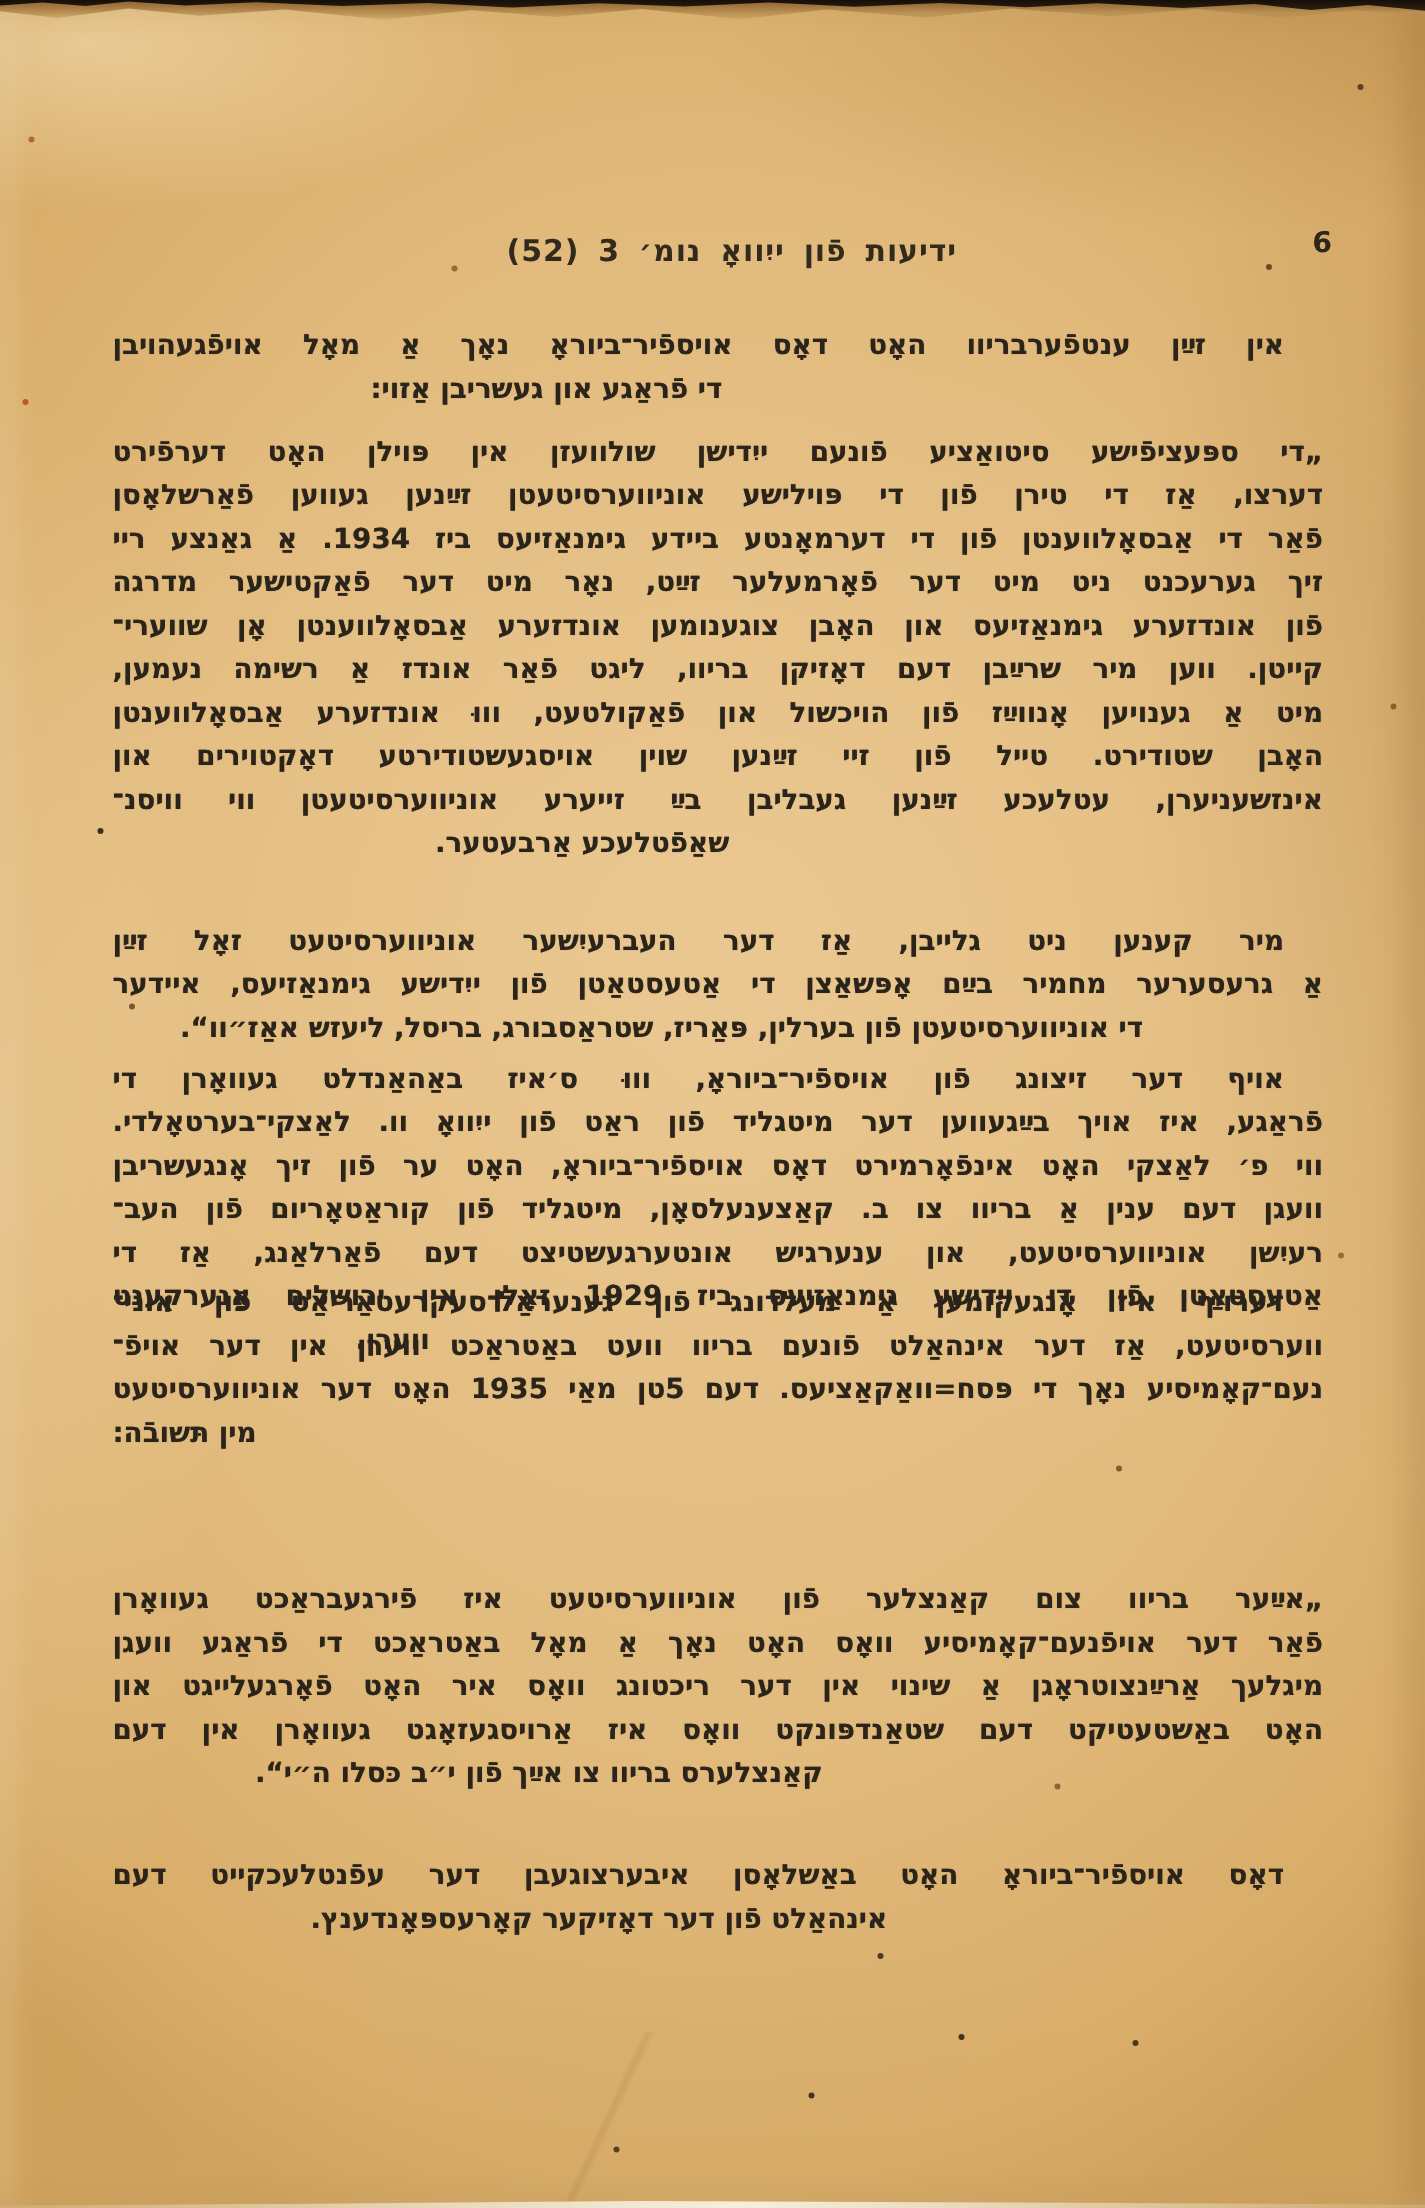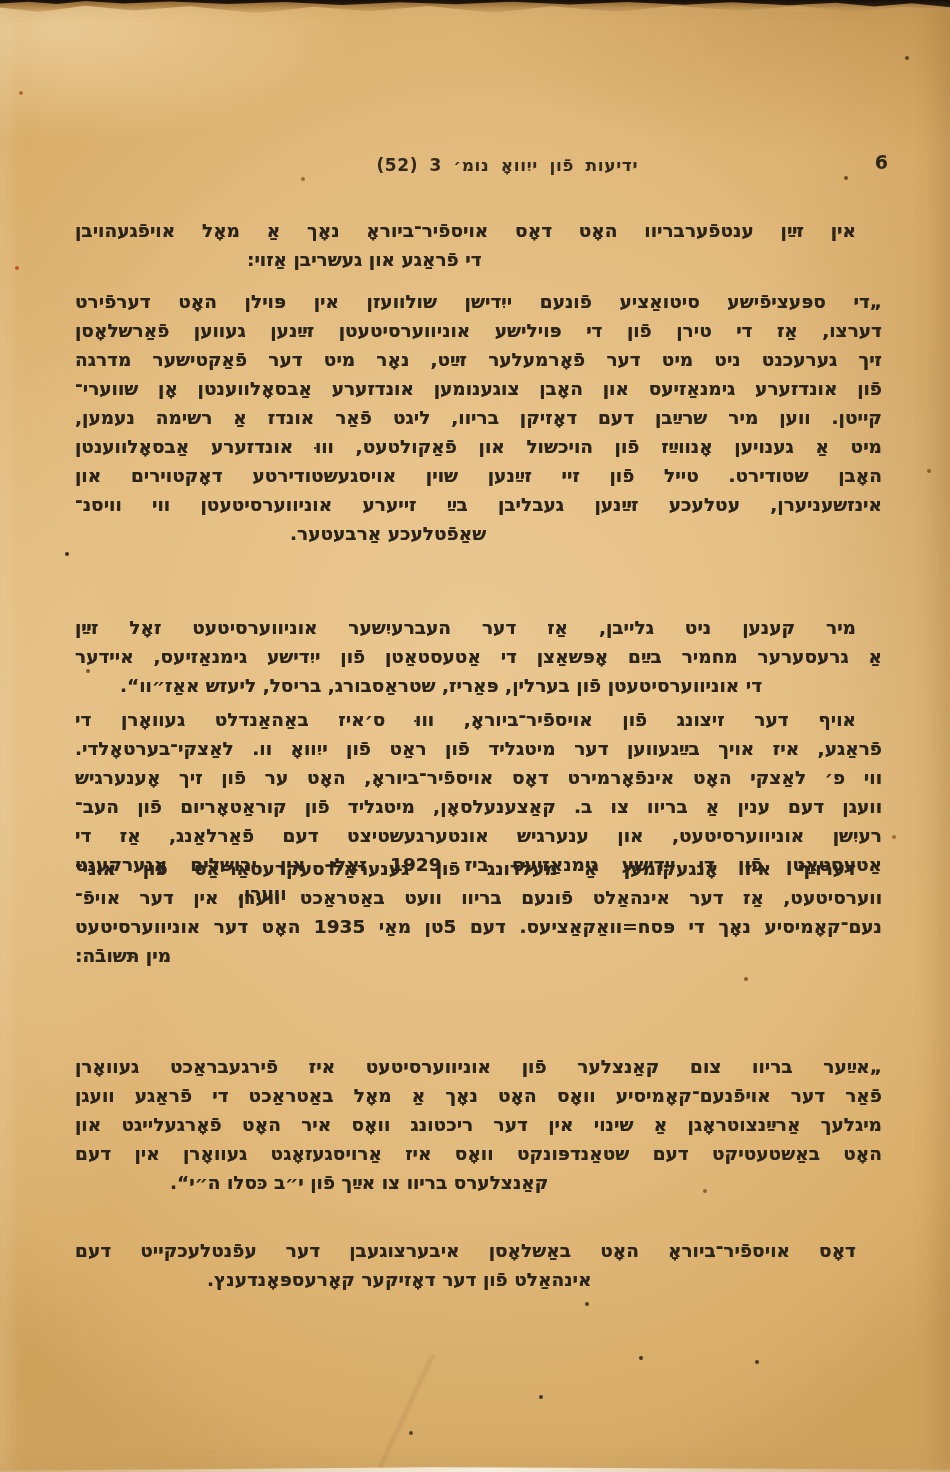--- a/index.html
+++ b/index.html
@@ -47,21 +47,21 @@
     box-shadow:
       906px 57px 0 1px #5a4325, 20px 92px 0 1px #b4672e, 16px 267px 0 1px #c1561f,
       845px 177px 0 1px #6b4a22, 87px 670px 0 1px #7a5628, 893px 836px 0 1px #a06a30,
       745px 978px 0 1px #8a5a28, 586px 1303px 0 1px #4a3a20, 640px 1357px 0 1px #3f3322,
       756px 1361px 0 1px #4a3a22, 540px 1396px 0 1px #433524, 410px 1432px 0 1px #55421f,
       302px 178px 0 1px #9a6a33, 704px 1190px 0 1px #8a6535, 66px 553px 0 1px #3a3020,
       928px 470px 0 1px #8a5f2e;
   }
   .running-head{
     position:absolute;top:155px;right:312px;z-index:5;
-    font-size:17px;font-weight:700;color:#332a1e;
+    font-size:20px;font-weight:700;color:#332a1e;
     letter-spacing:.6px;word-spacing:5px;white-space:nowrap;
   }
   .page-number{
     position:absolute;top:151px;right:62px;z-index:5;
     font-size:19px;font-weight:700;color:#2e2619;
   }
   .text-block{
     position:absolute;left:75px;top:0;width:807px;height:1472px;z-index:5;
     direction:rtl;
     color:#2b241a;
@@ -96,37 +96,38 @@
   <div class="page-number">6</div>
 
   <div class="text-block">
       <div class="para">
         <div class="line" style="padding-right: 26px;">אין זײַן ענטפֿערבריוו האָט דאָס אויספֿיר־ביוראָ נאָך אַ מאָל אויפֿגעהויבן</div>
         <div class="line line-left" style="padding-left: 172px;">די פֿראַגע און געשריבן אַזוי:</div>
       </div>
       <div class="para">
         <div class="line">„די ספּעציפֿישע סיטואַציע פֿונעם ייִדישן שולוועזן אין פּוילן האָט דערפֿירט</div>
         <div class="line">דערצו, אַז די טירן פֿון די פּוילישע אוניווערסיטעטן זײַנען געווען פֿאַרשלאָסן</div>
+        <div class="line">פֿאַר די אַבסאָלווענטן פֿון די דערמאָנטע ביידע גימנאַזיעס ביז 1934. אַ גאַנצע ריי</div>
         <div class="line">זיך גערעכנט ניט מיט דער פֿאָרמעלער זײַט, נאָר מיט דער פֿאַקטישער מדרגה</div>
         <div class="line">פֿון אונדזערע גימנאַזיעס און האָבן צוגענומען אונדזערע אַבסאָלווענטן אָן שווערי־</div>
         <div class="line">קייטן. ווען מיר שרײַבן דעם דאָזיקן בריוו, ליגט פֿאַר אונדז אַ רשימה נעמען,</div>
         <div class="line">מיט אַ גענויען אָנווײַז פֿון הויכשול און פֿאַקולטעט, וווּ אונדזערע אַבסאָלווענטן</div>
         <div class="line">האָבן שטודירט. טייל פֿון זיי זײַנען שוין אויסגעשטודירטע דאָקטוירים און</div>
         <div class="line">אינזשעניערן, עטלעכע זײַנען געבליבן בײַ זייערע אוניווערסיטעטן ווי וויסנ־</div>
         <div class="line line-left" style="padding-left: 215px;">שאַפֿטלעכע אַרבעטער.</div>
       </div>
       <div class="para">
         <div class="line" style="padding-right: 26px;">מיר קענען ניט גלייבן, אַז דער העברעיִשער אוניווערסיטעט זאָל זײַן</div>
         <div class="line">אַ גרעסערער מחמיר בײַם אָפּשאַצן די אַטעסטאַטן פֿון ייִדישע גימנאַזיעס, איידער</div>
         <div class="line line-left" style="padding-left: 45px;">די אוניווערסיטעטן פֿון בערלין, פּאַריז, שטראַסבורג, בריסל, ליעזש אאַז״וו“.</div>
       </div>
       <div class="para">
         <div class="line" style="padding-right: 26px;">אויף דער זיצונג פֿון אויספֿיר־ביוראָ, וווּ ס׳איז באַהאַנדלט געוואָרן די</div>
         <div class="line">פֿראַגע, איז אויך בײַגעווען דער מיטגליד פֿון ראַט פֿון ייִוואָ וו. לאַצקי־בערטאָלדי.</div>
-        <div class="line">ווי פ׳ לאַצקי האָט אינפֿאָרמירט דאָס אויספֿיר־ביוראָ, האָט ער פֿון זיך אָענערגיש</div>
+        <div class="line">ווי פ׳ לאַצקי האָט אינפֿאָרמירט דאָס אויספֿיר־ביוראָ, האָט ער פֿון זיך אָנגעשריבן</div>
         <div class="line">וועגן דעם ענין אַ בריוו צו ב. קאַצענעלסאָן, מיטגליד פֿון קוראַטאָריום פֿון העב־</div>
         <div class="line">רעיִשן אוניווערסיטעט, און ענערגיש אונטערגעשטיצט דעם פֿאַרלאַנג, אַז די</div>
         <div class="line">אַטעסטאַטן פֿון די ייִדישע גימנאַזיעס ביז 1929 זאָלן אין ירושלים אָנערקענט</div>
         <div class="line line-left" style="padding-left: 162px;">ווערן.</div>
       </div>
       <div class="para">
         <div class="line" style="padding-right: 26px;">דערויף איז אָנגעקומען אַ מעלדונג פֿון גענעראַל־סעקרעטאַריאַט פֿון אוני־</div>
         <div class="line">ווערסיטעט, אַז דער אינהאַלט פֿונעם בריוו וועט באַטראַכט ווערן אין דער אויפֿ־</div>
         <div class="line">נעם־קאָמיסיע נאָך די פּסח=וואַקאַציעס. דעם 5טן מאַי 1935 האָט דער אוניווערסיטעט</div>
         <div class="line line-left" style="padding-left: 0px;">מין תּשובֿה:</div>

